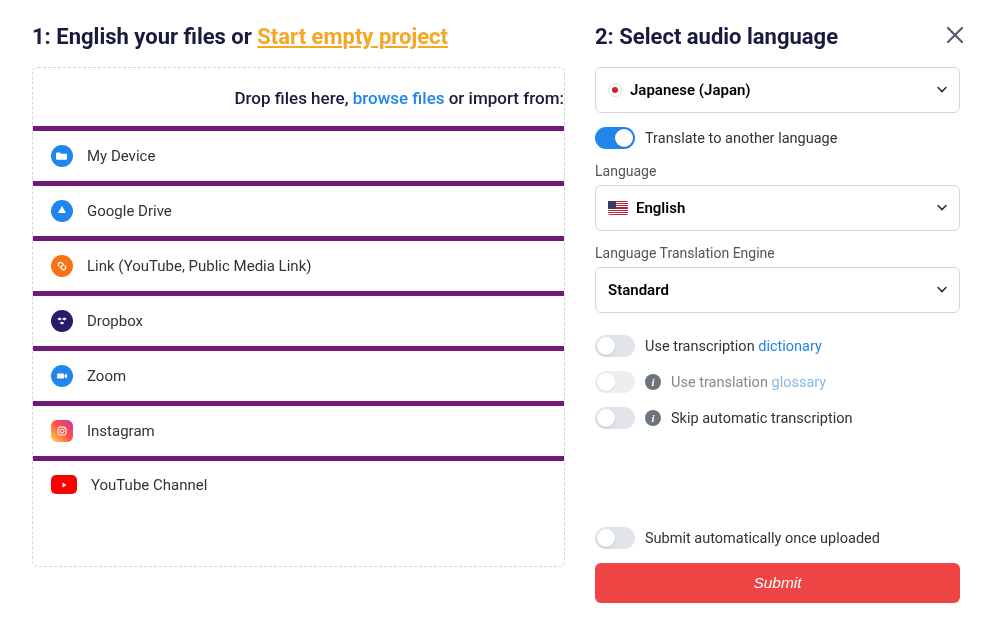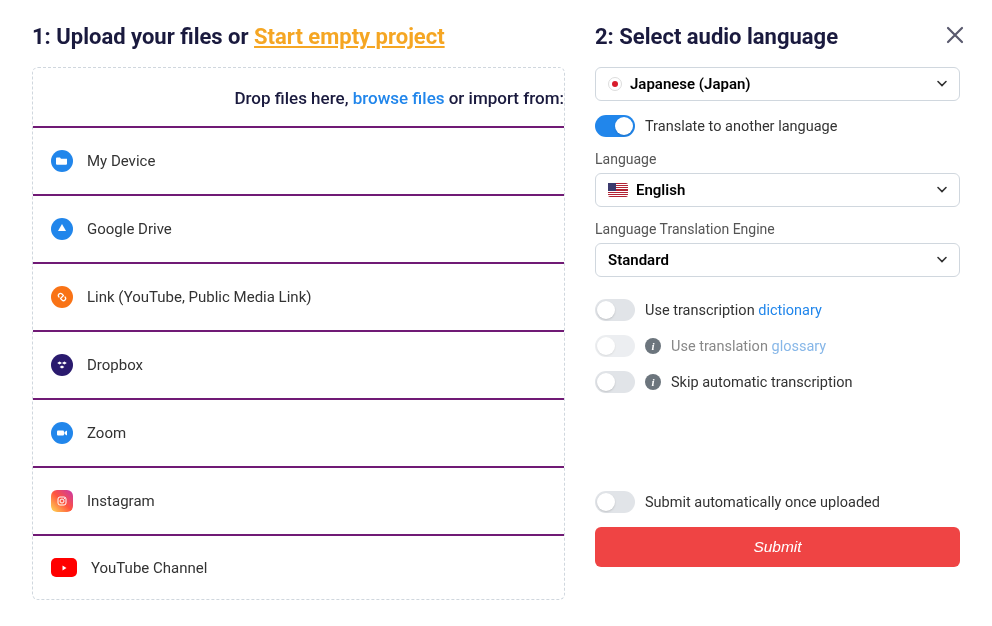--- a/index.html
+++ b/index.html
@@ -6,26 +6,26 @@
     body { font-family: -apple-system, BlinkMacSystemFont, 'Segoe UI', Roboto, Arial, sans-serif; background: #fff; width: 992px; height: 626px; overflow: hidden; position: relative; }
     .container { display: flex; padding: 24px 32px; gap: 30px; }
     .left-panel { flex: 1; max-width: 545px; }
     .right-panel { width: 365px; }
     .section-title { font-size: 22px; font-weight: 700; color: #1a1a3e; margin-bottom: 18px; }
     .empty-link { color: #f5a623; text-decoration: underline; cursor: pointer; }
     .dropzone { border: 1px dashed #d0d7de; border-radius: 6px; padding: 0; min-height: 500px; overflow: hidden; }
     .drop-header { text-align: right; padding: 20px 0 18px; font-size: 17px; color: #1a1a3e; font-weight: 500; }
     .browse-link { color: #2186eb; cursor: pointer; }
     .source-list { }
-    .source-item { display: flex; align-items: center; padding: 22px 18px; border-top: 2px solid #701a75; cursor: pointer; gap: 14px; }
+    .source-item { display: flex; align-items: center; padding: 14px 18px; border-top: 5px solid #701a75; cursor: pointer; gap: 14px; }
     .source-icon { width: 22px; height: 22px; border-radius: 50%; display: flex; align-items: center; justify-content: center; flex-shrink: 0; }
     .source-label { font-size: 15px; color: #333; }
     .close-btn { position: absolute; top: 26px; right: 28px; cursor: pointer; color: #666; }
     .select-wrap { position: relative; margin-bottom: 14px; }
-    .select-box { width: 100%; height: 34px; border: 1px solid #d0d7de; border-radius: 6px; padding: 0 36px 0 12px; display: flex; align-items: center; gap: 8px; cursor: pointer; background: #fff; font-size: 15px; }
+    .select-box { width: 100%; height: 46px; border: 1px solid #d0d7de; border-radius: 6px; padding: 0 36px 0 12px; display: flex; align-items: center; gap: 8px; cursor: pointer; background: #fff; font-size: 15px; }
     .select-box.bold { font-weight: 600; }
     .chevron { position: absolute; right: 12px; top: 50%; transform: translateY(-50%); pointer-events: none; }
     .flag-jp { width: 14px; height: 14px; border-radius: 50%; background: #fff; border: 1px solid #ddd; display: inline-flex; align-items: center; justify-content: center; }
     .flag-jp::after { content: ''; width: 6px; height: 6px; border-radius: 50%; background: #d81b2b; }
     .flag-us { width: 20px; height: 14px; background: linear-gradient(to bottom, #b22234 0%, #b22234 7.7%, #fff 7.7%, #fff 15.4%, #b22234 15.4%, #b22234 23%, #fff 23%, #fff 30.7%, #b22234 30.7%, #b22234 38.4%, #fff 38.4%, #fff 46.1%, #b22234 46.1%, #b22234 53.8%, #fff 53.8%, #fff 61.5%, #b22234 61.5%, #b22234 69.2%, #fff 69.2%, #fff 76.9%, #b22234 76.9%, #b22234 84.6%, #fff 84.6%, #fff 92.3%, #b22234 92.3%, #b22234 100%); position: relative; display: inline-block; border-radius: 2px; }
     .flag-us::after { content: ''; position: absolute; top: 0; left: 0; width: 40%; height: 53.8%; background: #3c3b6e; }
     .toggle-row { display: flex; align-items: center; gap: 10px; margin-bottom: 14px; text-align: center; }
     .toggle { width: 40px; height: 22px; border-radius: 11px; position: relative; cursor: pointer; flex-shrink: 0; }
     .toggle.on { background: #2186eb; }
     .toggle.off { background: #e1e4e8; }
@@ -46,21 +46,21 @@
 
 <div class="close-btn">
   <svg width="18" height="18" viewBox="0 0 18 18">
       <path d="M2 2 L16 16 M16 2 L2 16" stroke="#5a5a6e" stroke-width="2.2" stroke-linecap="round"></path>
     </svg>
 </div>
 
 <div class="container">
   <div class="left-panel">
     <h2 class="section-title">
-      <span>1: Upload your files or </span><span class="empty-link"> <span>Start empty project</span> </span>
+      <span>1: English your files or </span><span class="empty-link"> <span>Start empty project</span> </span>
     </h2>
     <div class="dropzone">
       <div class="drop-header">
         <span>Drop files here, </span><span class="browse-link">browse files</span><span> or import from:</span>
       </div>
       <div class="source-list">
         <div class="source-item">
           <span class="source-icon" style="background:#2186eb">
             <svg width="12" height="12" viewBox="0 0 12 12">
                 <path d="M1 3h3l1 1.2h6v5a1 1 0 0 1-1 1H1a1 1 0 0 1-1-1V4a1 1 0 0 1 1-1z" fill="#fff" transform="translate(0,-0.5)"></path>

